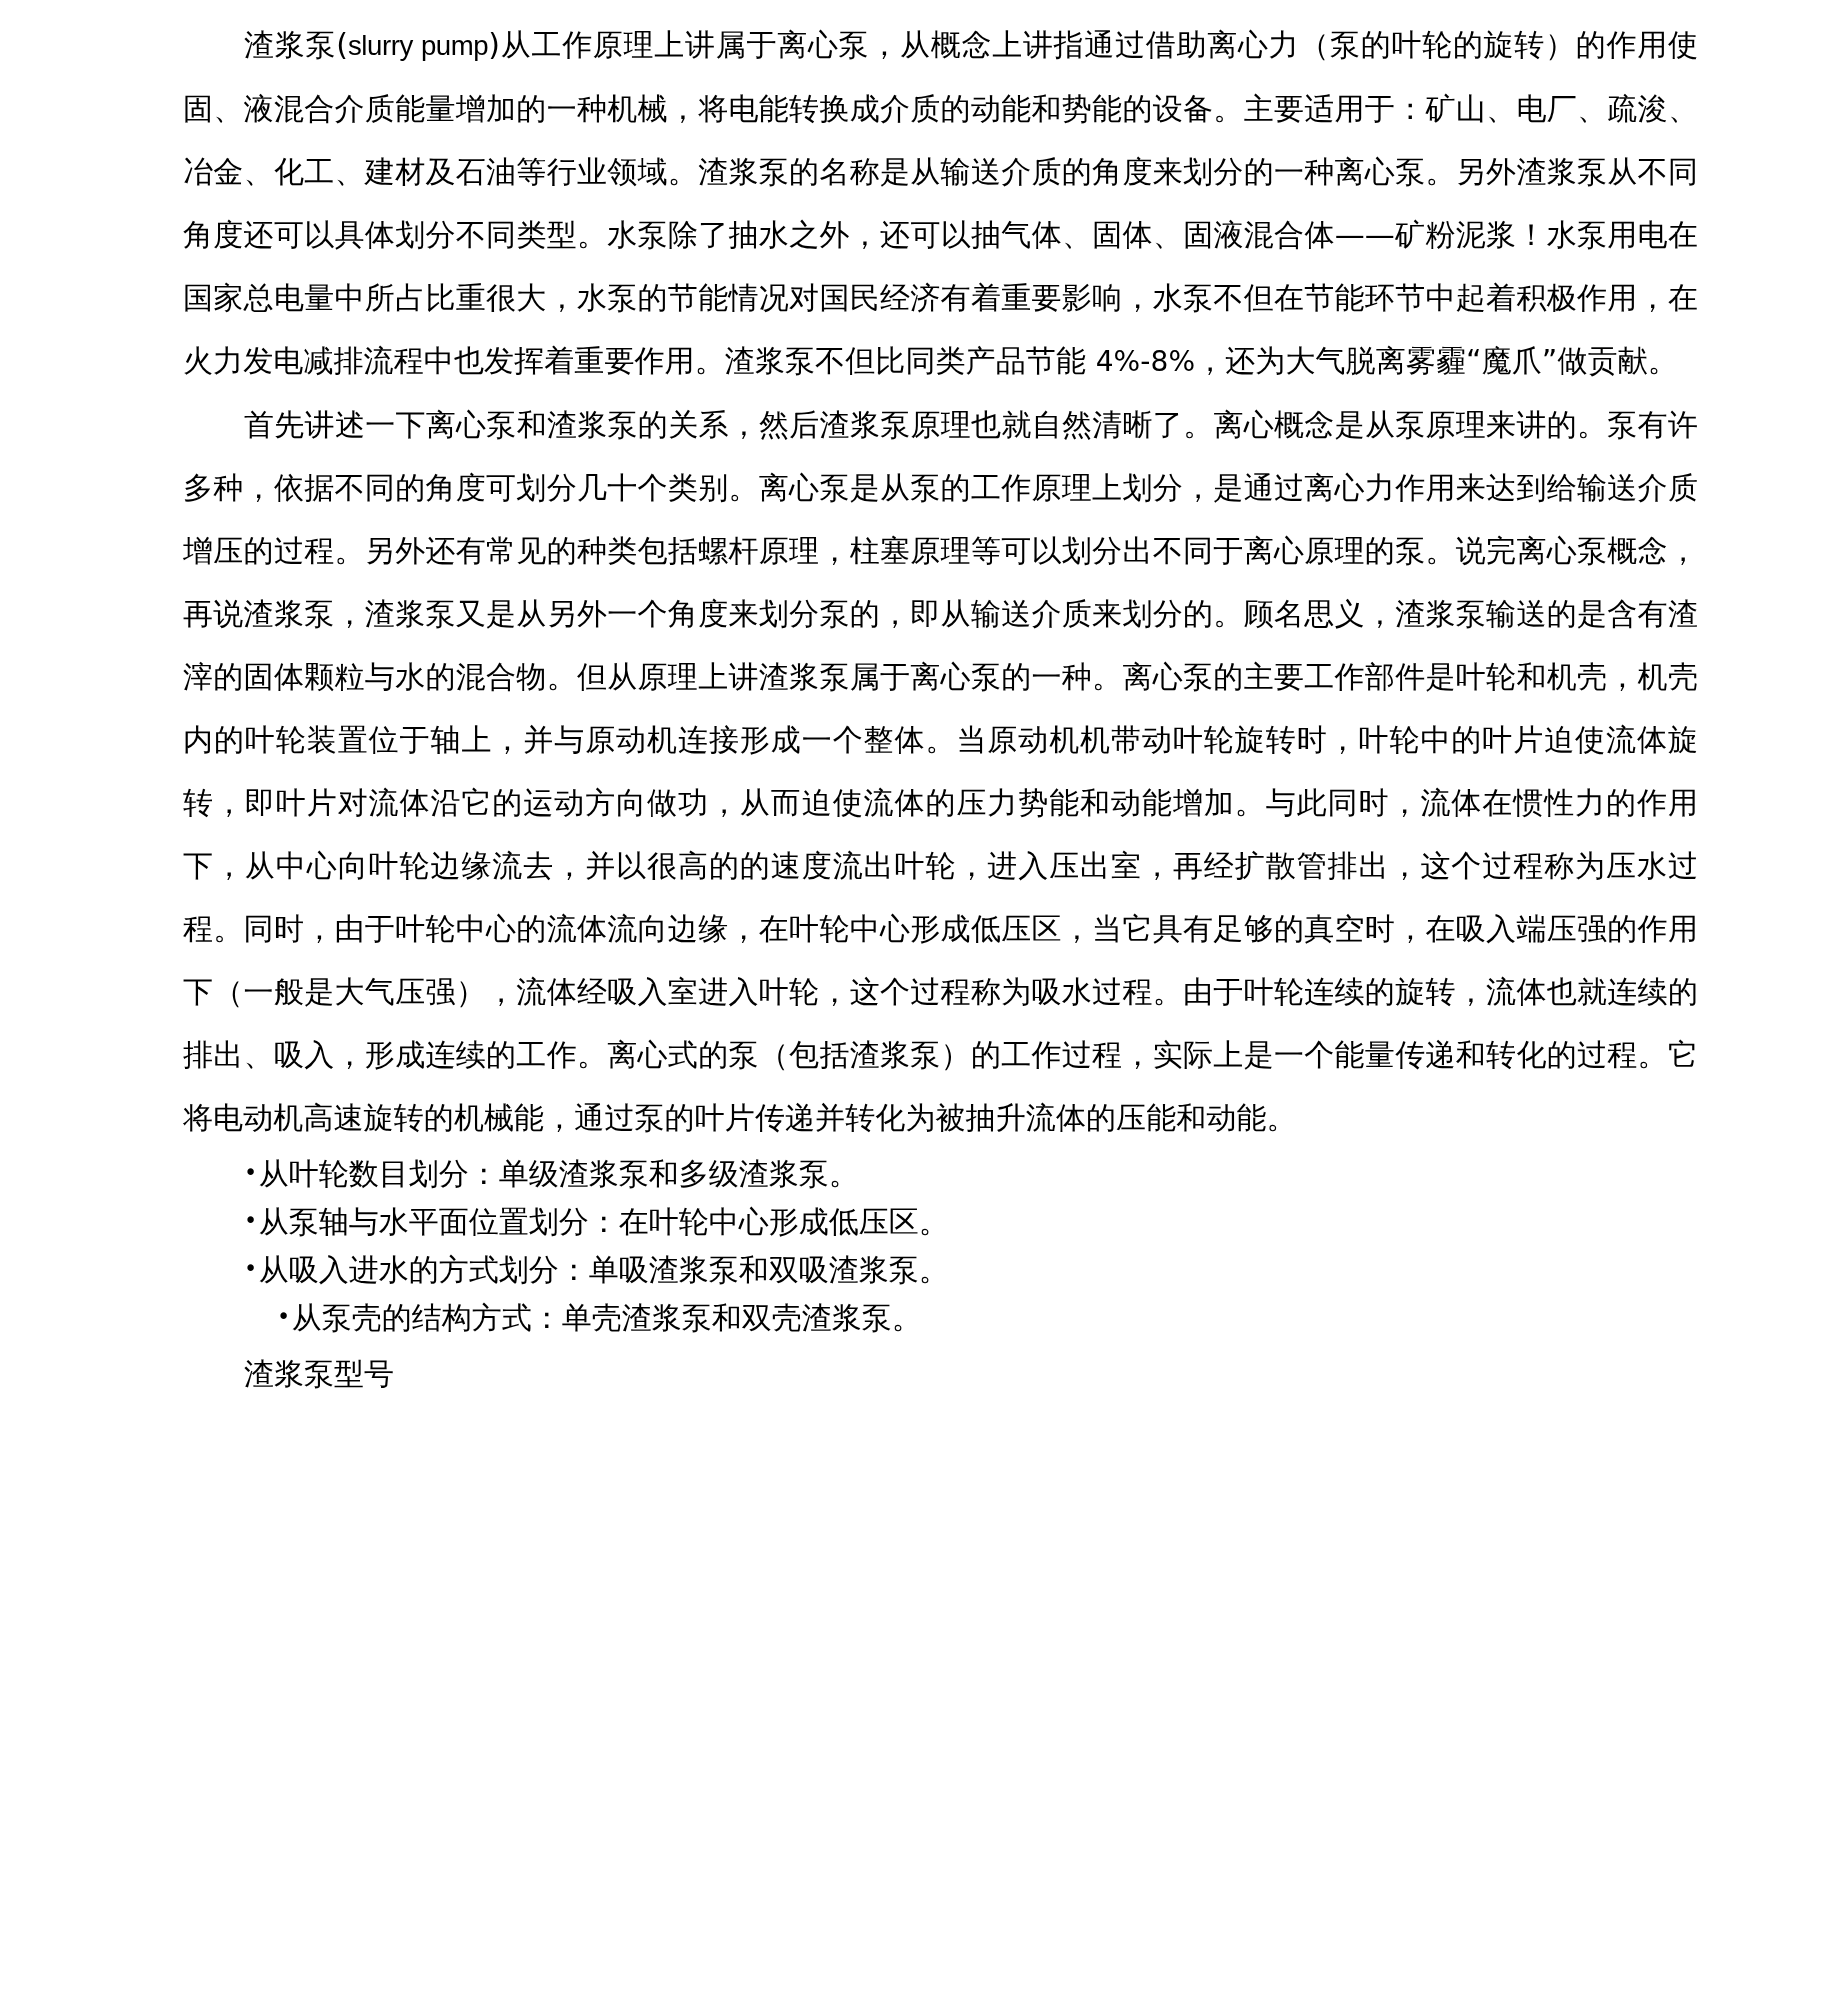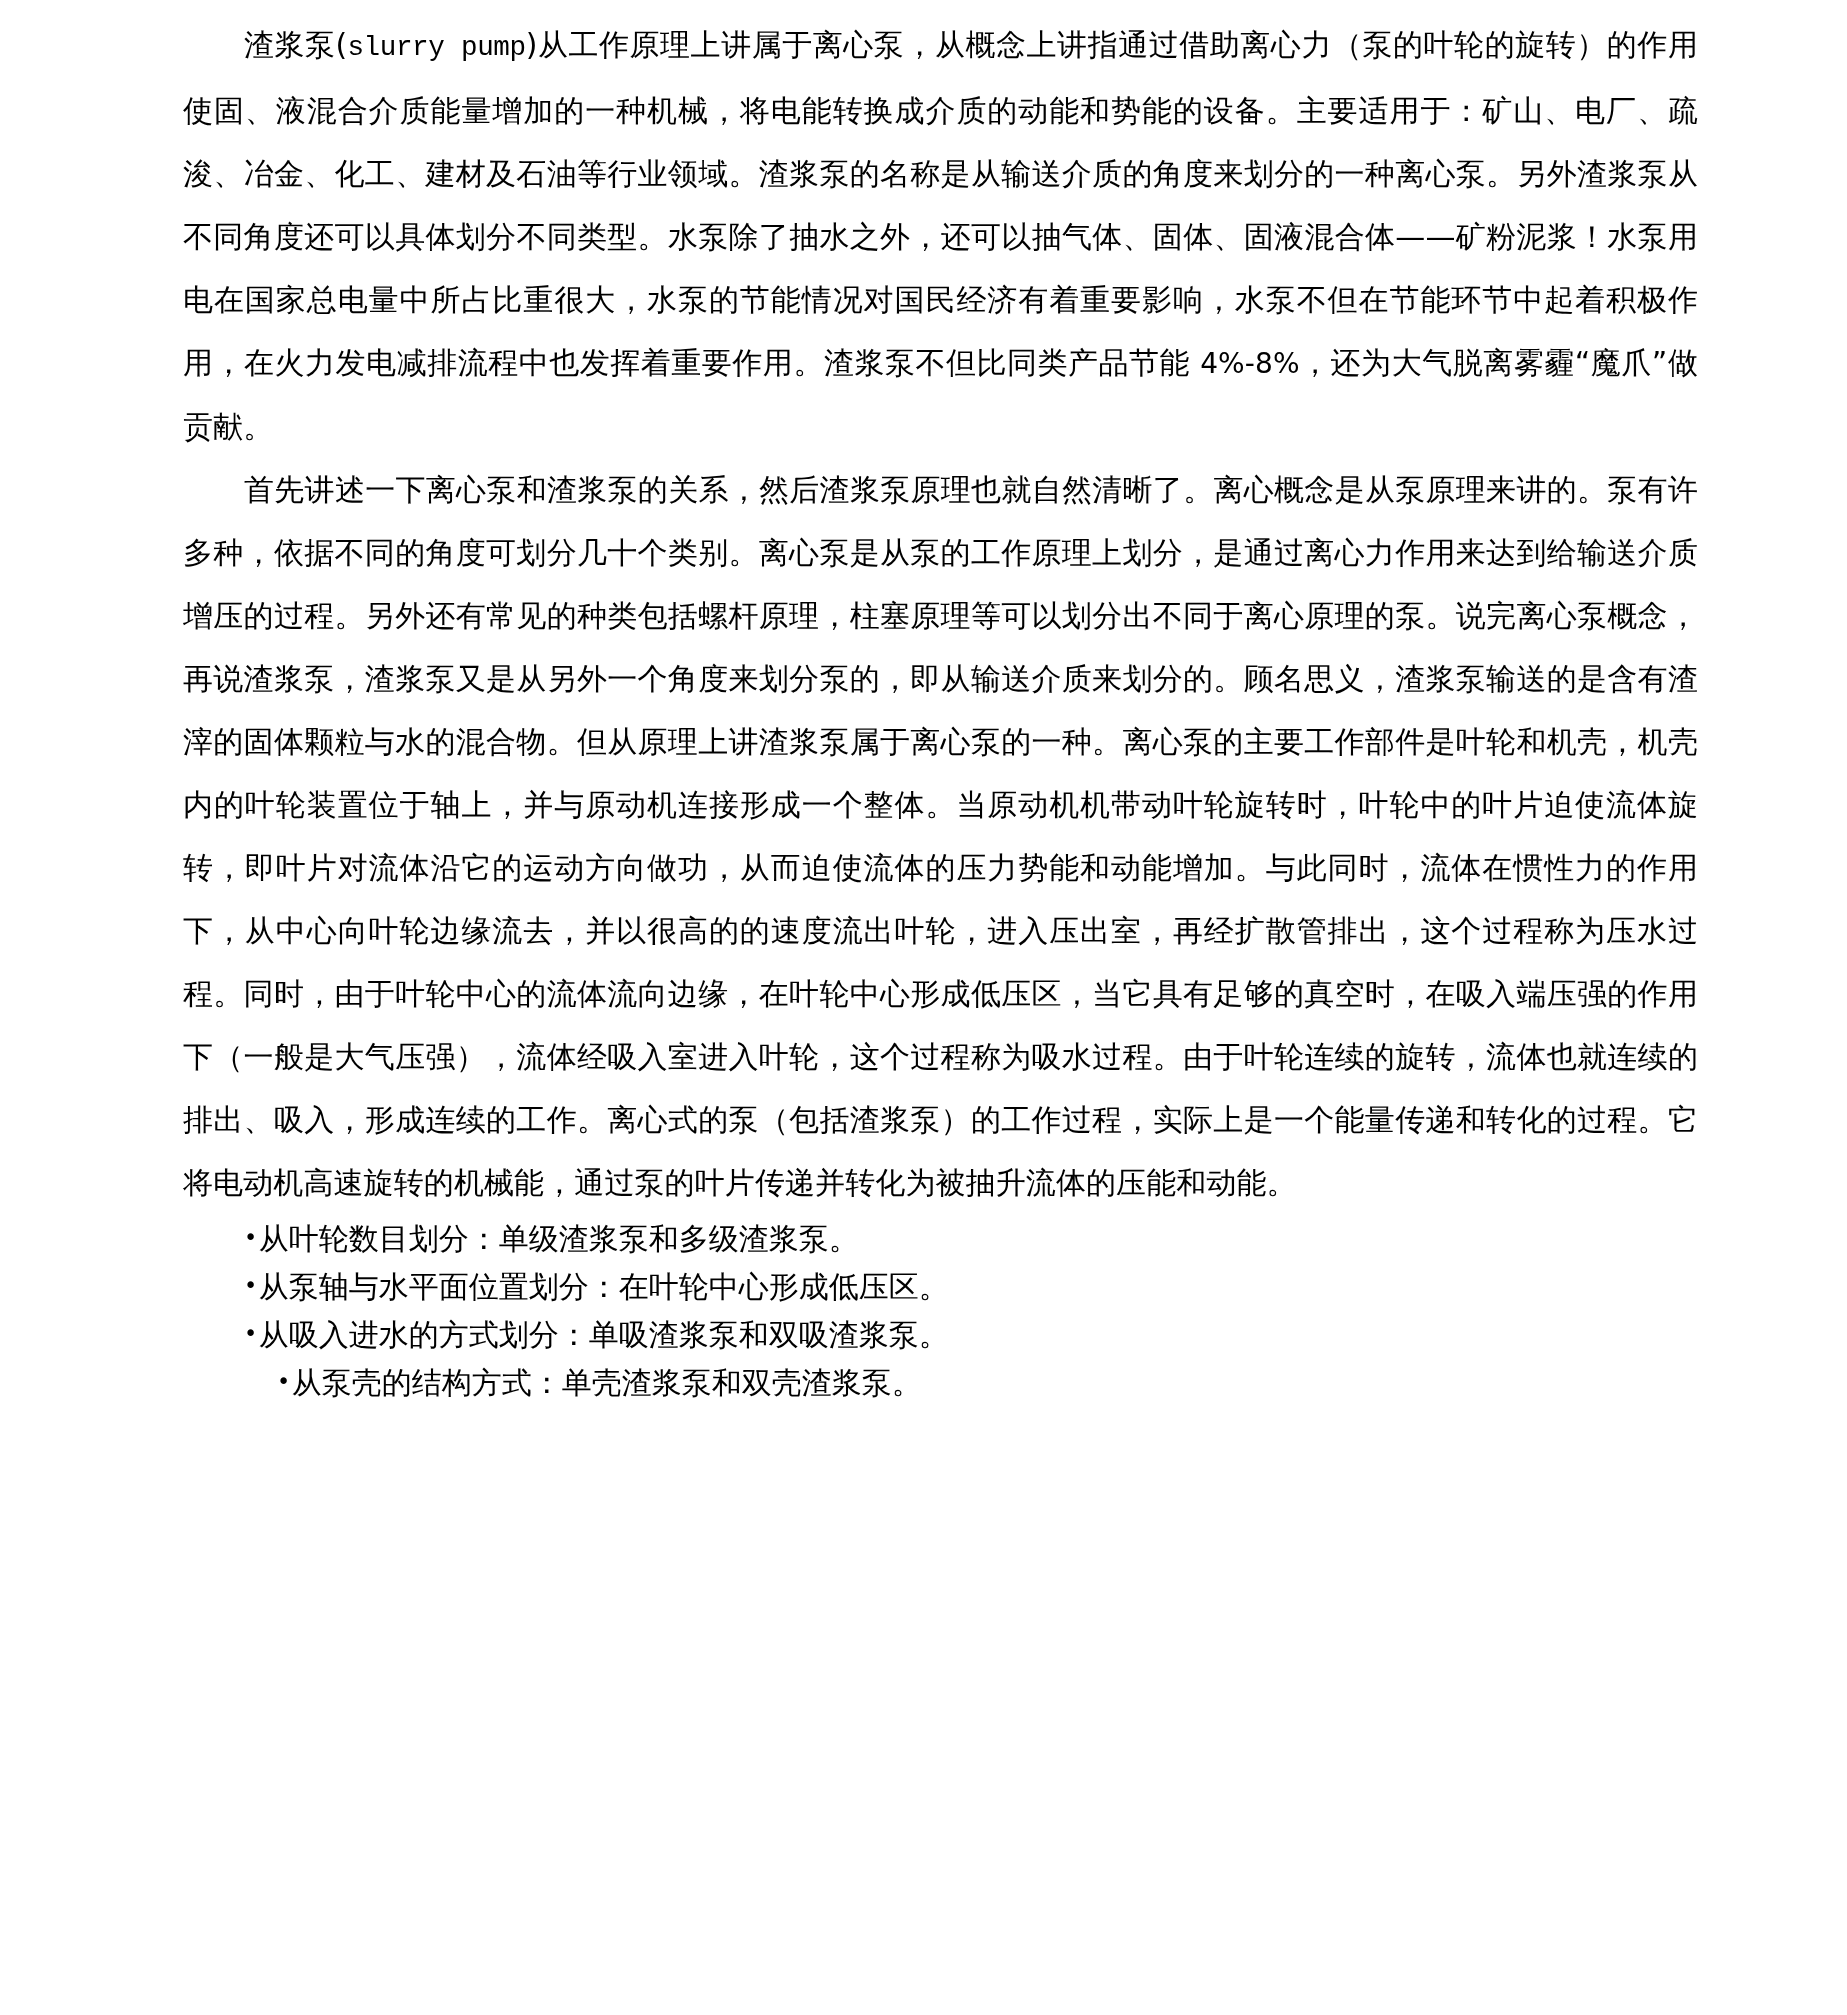--- a/index.html
+++ b/index.html
@@ -51,21 +51,21 @@
   }
   .bullet-line.indented {
     text-indent: 94px;
   }
   .bullet-dot {
     font-size: 22.4px;
     vertical-align: 0.18em;
     padding-right: 1.5px;
   }
   .latin {
-    font-family: Liberation Mono, monospace;
+    font-family: Liberation Sans, sans-serif;
     font-size: 27.6px;
     letter-spacing: -0.4px;
   }
   .num {
     font-family: "DejaVu Sans", "Liberation Sans", sans-serif;
     font-size: 28px;
   }
 </style>
 </head>
 <body>
@@ -79,15 +79,16 @@
 
 
   <p class="bullet-line"><span class="bullet-dot">•</span><span>从叶轮数目划分：单级渣浆泵和多级渣浆泵。</span></p>
 
   <p class="bullet-line"><span class="bullet-dot">•</span><span>从泵轴与水平面位置划分：在叶轮中心形成低压区。</span></p>
 
   <p class="bullet-line"><span class="bullet-dot">•</span><span>从吸入进水的方式划分：单吸渣浆泵和双吸渣浆泵。</span></p>
 
   <p class="bullet-line indented"><span class="bullet-dot">•</span><span>从泵壳的结构方式：单壳渣浆泵和双壳渣浆泵。</span></p>
 
+  <p class="heading">渣浆泵型号</p>
 
 </div>
 
 
 </body></html>

